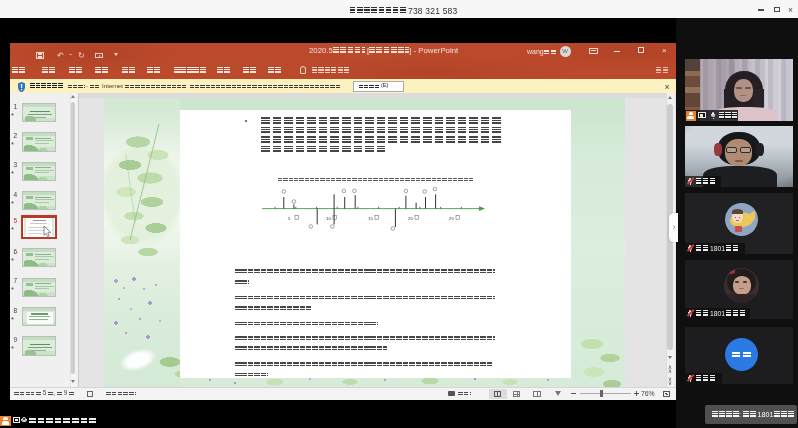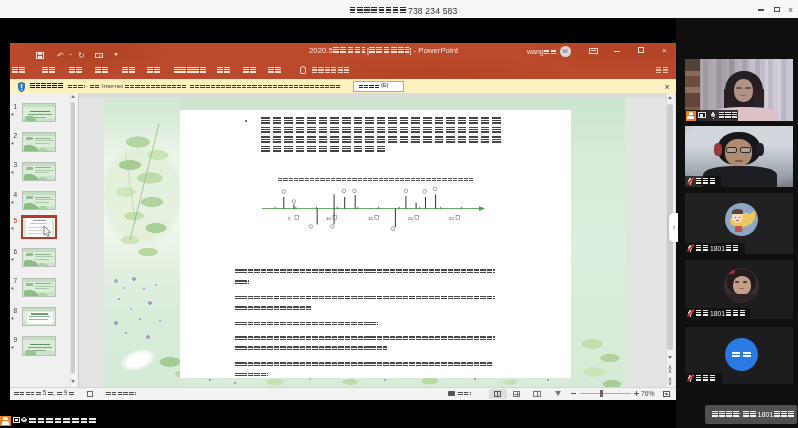--- a/index.html
+++ b/index.html
@@ -7,21 +7,21 @@
 .a{position:absolute}
 .fk{position:absolute;background-image:
  repeating-linear-gradient(0deg,var(--bg,#fff) 0 var(--st,1px),transparent var(--st,1px) var(--sp,2.7px)),
  repeating-linear-gradient(90deg,var(--c,#3f3f3f) 0 var(--cw,8.7px),transparent var(--cw,8.7px) var(--cp,11.57px))}
 </style></head>
 <body>
 <div id="root">
 
 <div class="a" style="left:0;top:0;width:798px;height:18px;background:#f7f7f7"></div>
 <div class="fk" style="left:350px;top:6.5px;width:57px;height:7.5px;--c:#2f2f2f;--cw:5.5px;--cp:7.15px;--sp:2.4px;--bg:#f7f7f7"></div>
-<div class="a" style="left:408px;top:5.5px;width:80px;height:9px;color:#2f2f2f;font-size:8.5px;letter-spacing:.2px">738 234 583</div>
+<div class="a" style="left:408px;top:5.5px;width:80px;height:9px;color:#2f2f2f;font-size:8.5px;letter-spacing:.2px">738 321 583</div>
 <div class="a" style="left:757.5px;top:9.3px;width:6.5px;height:1.3px;background:#4a4a52"></div>
 <div class="a" style="left:774px;top:6.8px;width:5.5px;height:5.5px;border:1px solid #4a4a52"></div>
 <div class="a" style="left:788px;top:6.9px;width:6px;height:6px;color:#4a4a52;font-size:8.5px;line-height:6px">×</div>
 
 <div class="a" id="ppt" style="left:10px;top:43px;width:666px;height:357px;background:#e4e4e4"></div>
 
 <div class="a" style="left:10px;top:43px;width:666px;height:35.5px;background:#bb4a2c;background-image:radial-gradient(ellipse 120px 30px at 80px 10px,rgba(150,45,20,.28),transparent 70%),radial-gradient(ellipse 200px 26px at 420px 30px,rgba(155,48,22,.24),transparent 70%),radial-gradient(ellipse 160px 30px at 620px 8px,rgba(150,45,20,.24),transparent 70%)"></div>
 <div id="qat">
  <div class="a" style="left:36px;top:51.5px;width:7.5px;height:7.5px;border:1px solid #f2dbd3">
         <div style="position:absolute;left:1px;top:0;width:3.5px;height:2px;background:#f2dbd3"></div>

